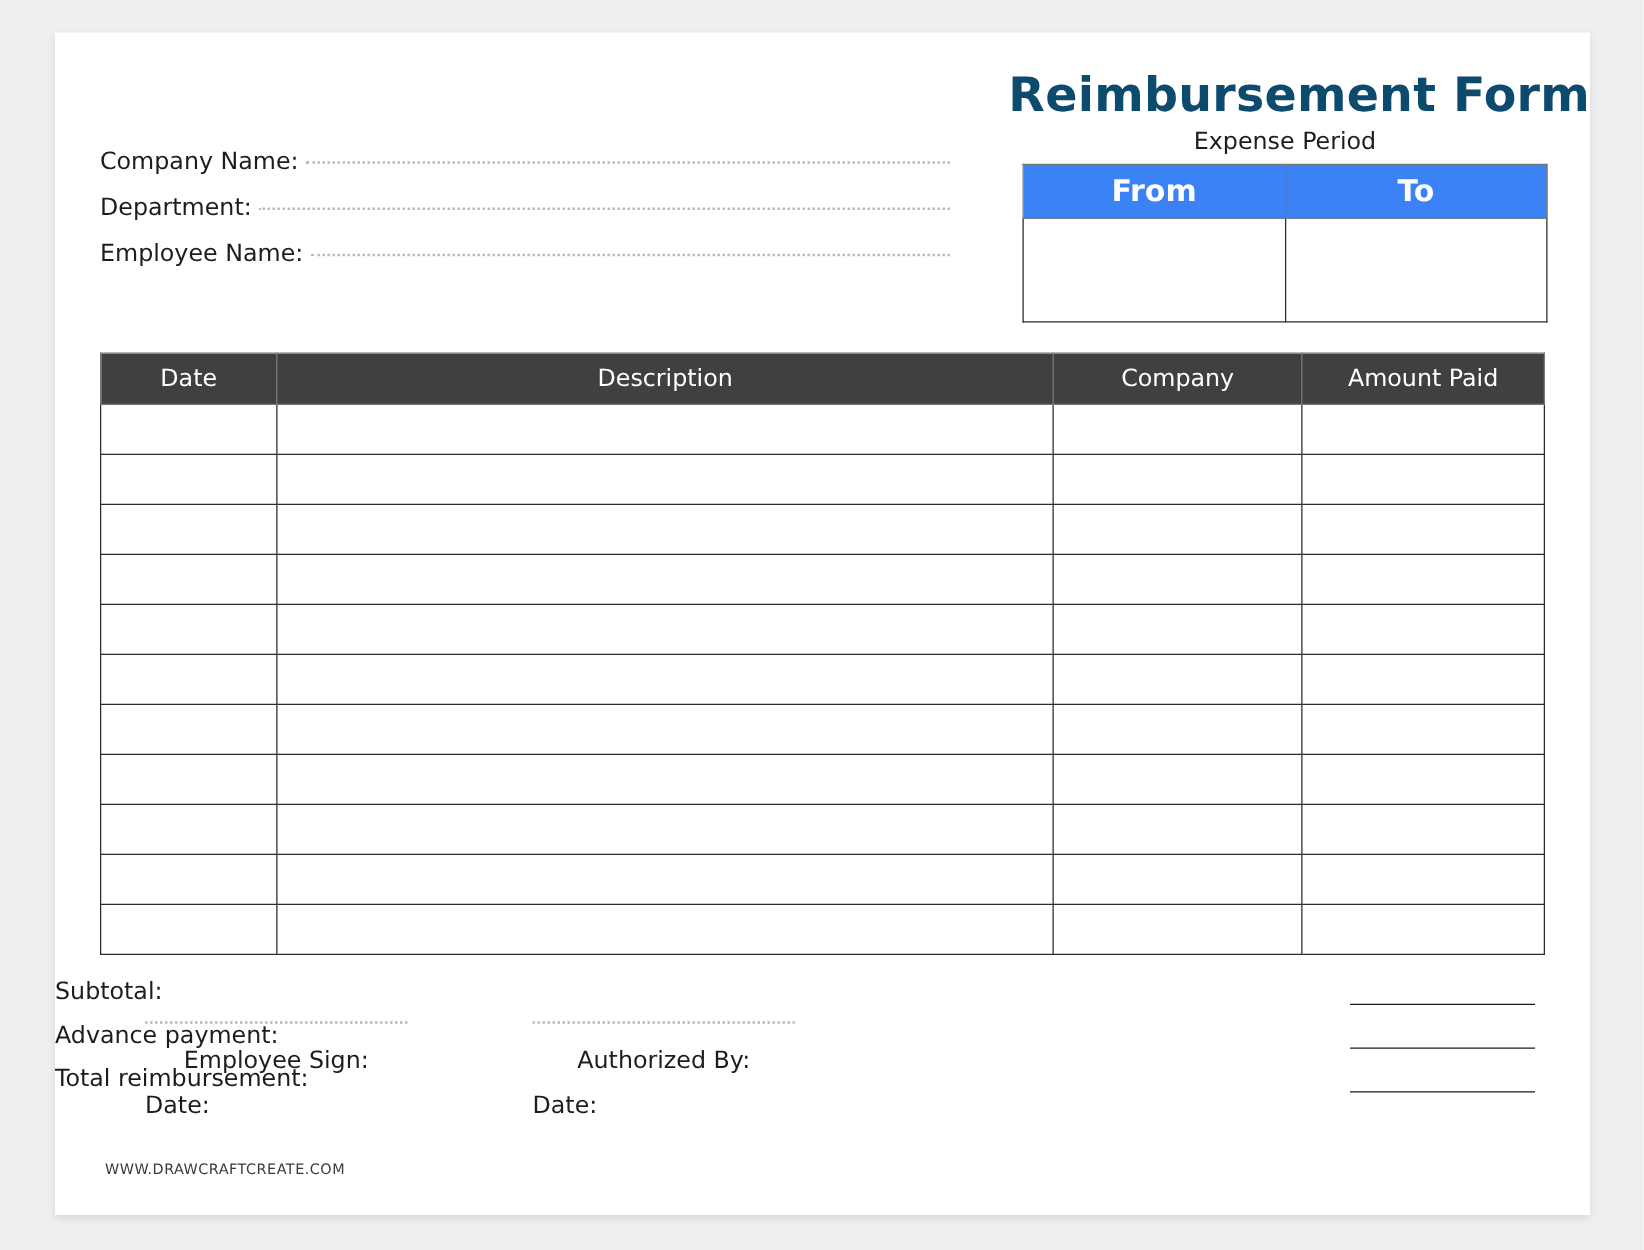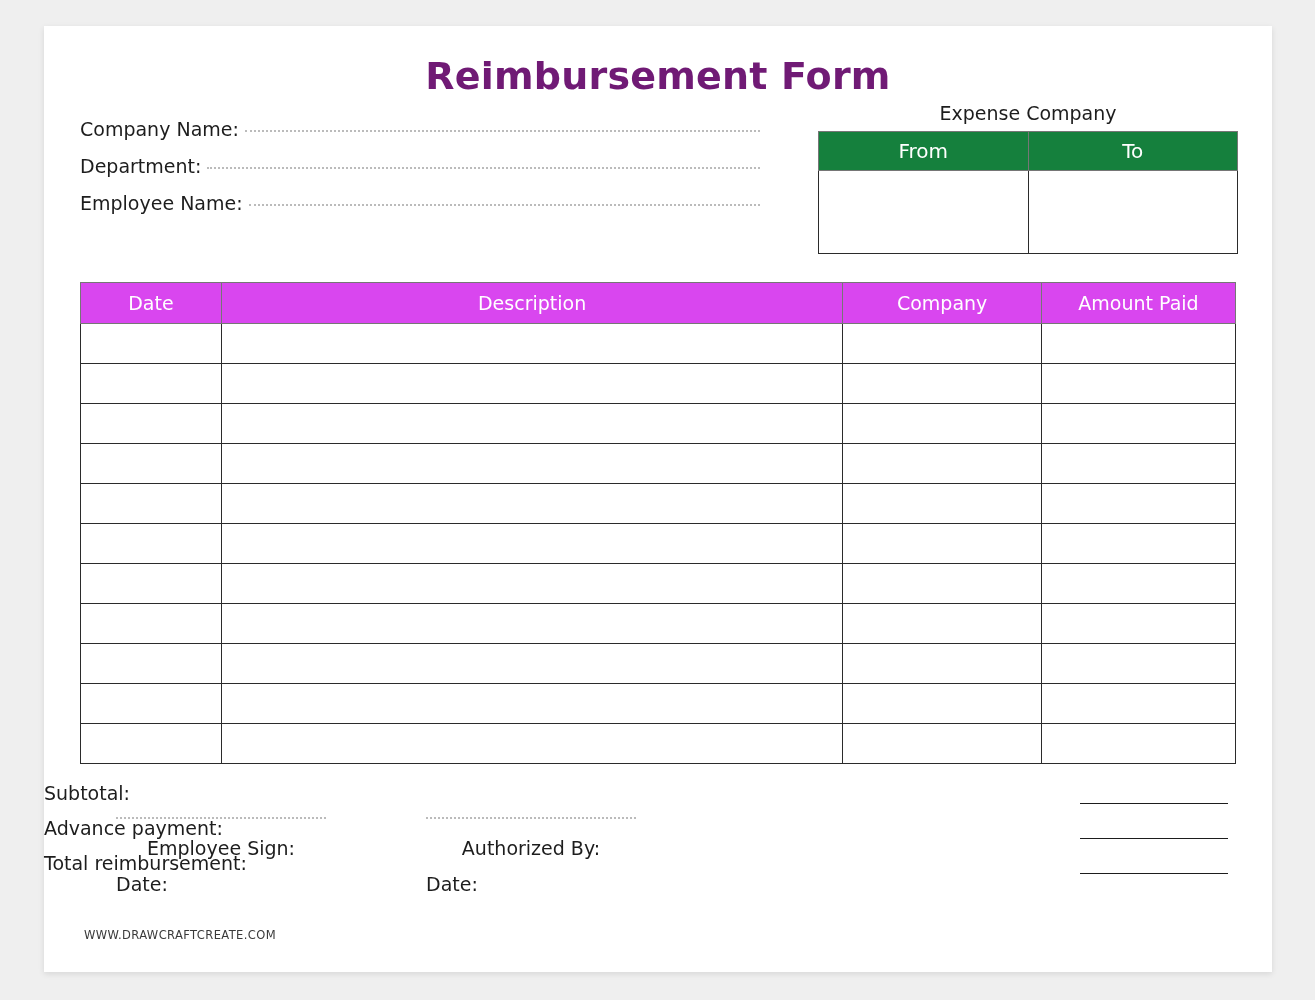--- a/index.html
+++ b/index.html
@@ -16,24 +16,24 @@
   .page {
     position: absolute;
     left: 44px;
     top: 26px;
     width: 1228px;
     height: 946px;
     background: #ffffff;
     box-shadow: 0 2px 6px rgba(0,0,0,0.10);
   }
   .title {
-    text-align: center;
+    text-align: right;
     font-size: 38px;
     font-weight: bold;
-    color: #701a75;
+    color: #0c4a6e;
     margin-top: 28px;
     letter-spacing: 0.2px;
   }
 
   
   .top-area {
     position: relative;
     margin-top: 20px;
     height: 150px;
   }
@@ -72,41 +72,41 @@
     font-size: 19px;
     color: #1d1d1d;
     margin-bottom: 7px;
   }
   .ep-table {
     width: 100%;
     border-collapse: collapse;
     table-layout: fixed;
   }
   .ep-table th {
-    background: #15803d;
+    background: #3b82f6;
     color: #ffffff;
-    font-weight: normal;
-    font-size: 20px;
+    font-weight: bold;
+    font-size: 24px;
     padding: 7px 0;
     border: 1px solid #767676;
   }
   .ep-table td {
     height: 80px;
     border: 1px solid #2b2b2b;
   }
 
   
   .expense-table {
     margin: 14px 36px 0 36px;
     width: calc(100% - 72px);
     border-collapse: collapse;
     table-layout: fixed;
   }
   .expense-table th {
-    background: #d946ef;
+    background: #404040;
     color: #ffffff;
     font-weight: normal;
     font-size: 19px;
     padding: 9px 0;
     border: 1px solid #767676;
   }
   .expense-table td {
     height: 37px;
     border: 1px solid #2b2b2b;
   }
@@ -192,21 +192,21 @@
 
       <div class="field-row">
         <span class="field-label">Employee Name:</span>
         <span class="field-line"></span>
       </div>
 
 
     </div>
 
     <div class="expense-period">
-      <div class="ep-title">Expense Company</div>
+      <div class="ep-title">Expense Period</div>
       <table class="ep-table">
         <thead>
           <tr>
             <th>From</th>
             <th>To</th>
           </tr>
         </thead>
         <tbody>
           <tr>
             <td></td>

